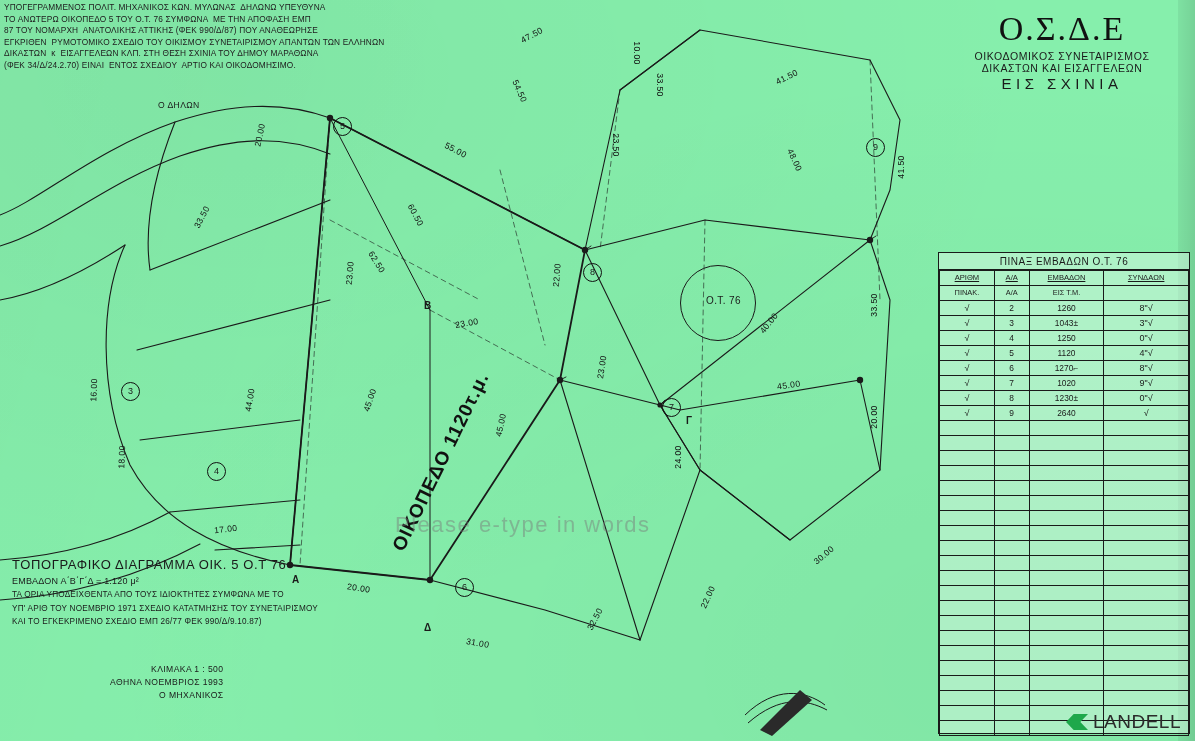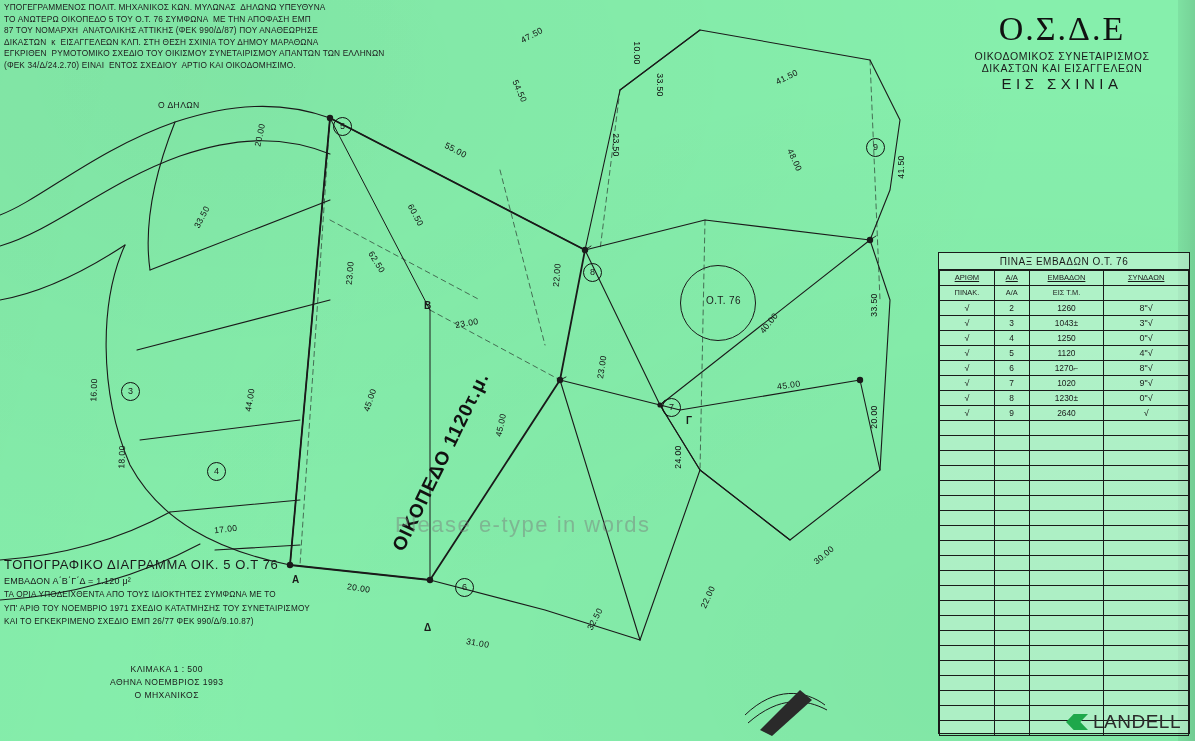--- a/index.html
+++ b/index.html
@@ -48,42 +48,42 @@
     position: absolute;
     left: 158px;
     top: 100px;
     font-size: 8.6px;
     letter-spacing: 0.4px;
   }
 
   
   .caption {
     position: absolute;
-    left: 4px;
+    left: 12px;
     top: 558px;
     width: 420px;
     font-size: 8.6px;
     line-height: 13.5px;
     letter-spacing: 0.2px;
   }
   .caption .title {
     font-size: 13px;
     letter-spacing: 0.6px;
     margin-bottom: 3px;
   }
   .caption .sub { font-size: 9px; }
   .caption .small { font-size: 8.2px; }
   .caption-center {
     position: absolute;
     left: 110px;
     top: 663px;
     font-size: 8.6px;
     line-height: 13px;
     letter-spacing: 0.4px;
-    text-align: center;
+    text-align: right;
   }
 
   
   .osde {
     position: absolute;
     left: 936px;
     top: 10px;
     width: 252px;
     text-align: center;
   }
@@ -305,22 +305,22 @@
     </g>
   </svg>
 
   <div class="scan"></div>
   <div class="margin-strip"></div>
 
   <div class="decl">
     <div>ΥΠΟΓΕΓΡΑΜΜΕΝΟΣ ΠΟΛΙΤ. ΜΗΧΑΝΙΚΟΣ ΚΩΝ. ΜΥΛΩΝΑΣ  ΔΗΛΩΝΩ ΥΠΕΥΘΥΝΑ</div>
     <div>ΤΟ ΑΝΩΤΕΡΩ ΟΙΚΟΠΕΔΟ 5 ΤΟΥ Ο.Τ. 76 ΣΥΜΦΩΝΑ  ΜΕ ΤΗΝ ΑΠΟΦΑΣΗ ΕΜΠ</div>
     <div>87 ΤΟΥ ΝΟΜΑΡΧΗ  ΑΝΑΤΟΛΙΚΗΣ ΑΤΤΙΚΗΣ (ΦΕΚ 990/Δ/87) ΠΟΥ ΑΝΑΘΕΩΡΗΣΕ</div>
+    <div>ΕΓΚΡΙΘΕΝ  ΡΥΜΟΤΟΜΙΚΟ ΣΧΕΔΙΟ ΤΟΥ ΟΙΚΙΣΜΟΥ ΣΥΝΕΤΑΙΡΙΣΜΟΥ ΑΠΑΝΤΩΝ ΤΩΝ ΕΛΛΗΝΩΝ</div>
     <div>ΔΙΚΑΣΤΩΝ  κ  ΕΙΣΑΓΓΕΛΕΩΝ ΚΛΠ. ΣΤΗ ΘΕΣΗ ΣΧΙΝΙΑ ΤΟΥ ΔΗΜΟΥ ΜΑΡΑΘΩΝΑ</div>
-    <div>ΕΓΚΡΙΘΕΝ  ΡΥΜΟΤΟΜΙΚΟ ΣΧΕΔΙΟ ΤΟΥ ΟΙΚΙΣΜΟΥ ΣΥΝΕΤΑΙΡΙΣΜΟΥ ΑΠΑΝΤΩΝ ΤΩΝ ΕΛΛΗΝΩΝ</div>
     <div>(ΦΕΚ 34/Δ/24.2.70) ΕΙΝΑΙ  ΕΝΤΟΣ ΣΧΕΔΙΟΥ  ΑΡΤΙΟ ΚΑΙ ΟΙΚΟΔΟΜΗΣΙΜΟ.</div>
   </div>
   <div class="odilon">Ο ΔΗΛΩΝ</div>
 
   <div class="osde">
     <div class="mark">Ο.Σ.Δ.Ε</div>
     <div class="l1">ΟΙΚΟΔΟΜΙΚΟΣ ΣΥΝΕΤΑΙΡΙΣΜΟΣ</div>
     <div class="l2">ΔΙΚΑΣΤΩΝ ΚΑΙ ΕΙΣΑΓΓΕΛΕΩΝ</div>
     <div class="l3">ΕΙΣ ΣΧΙΝΙΑ</div>
   </div>

